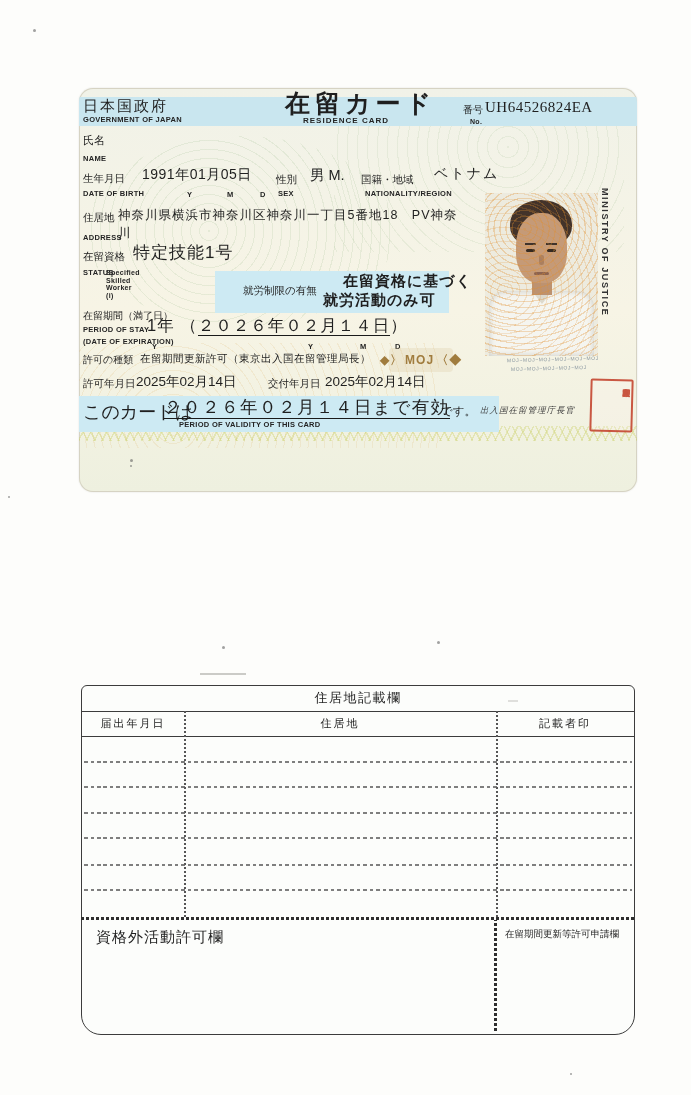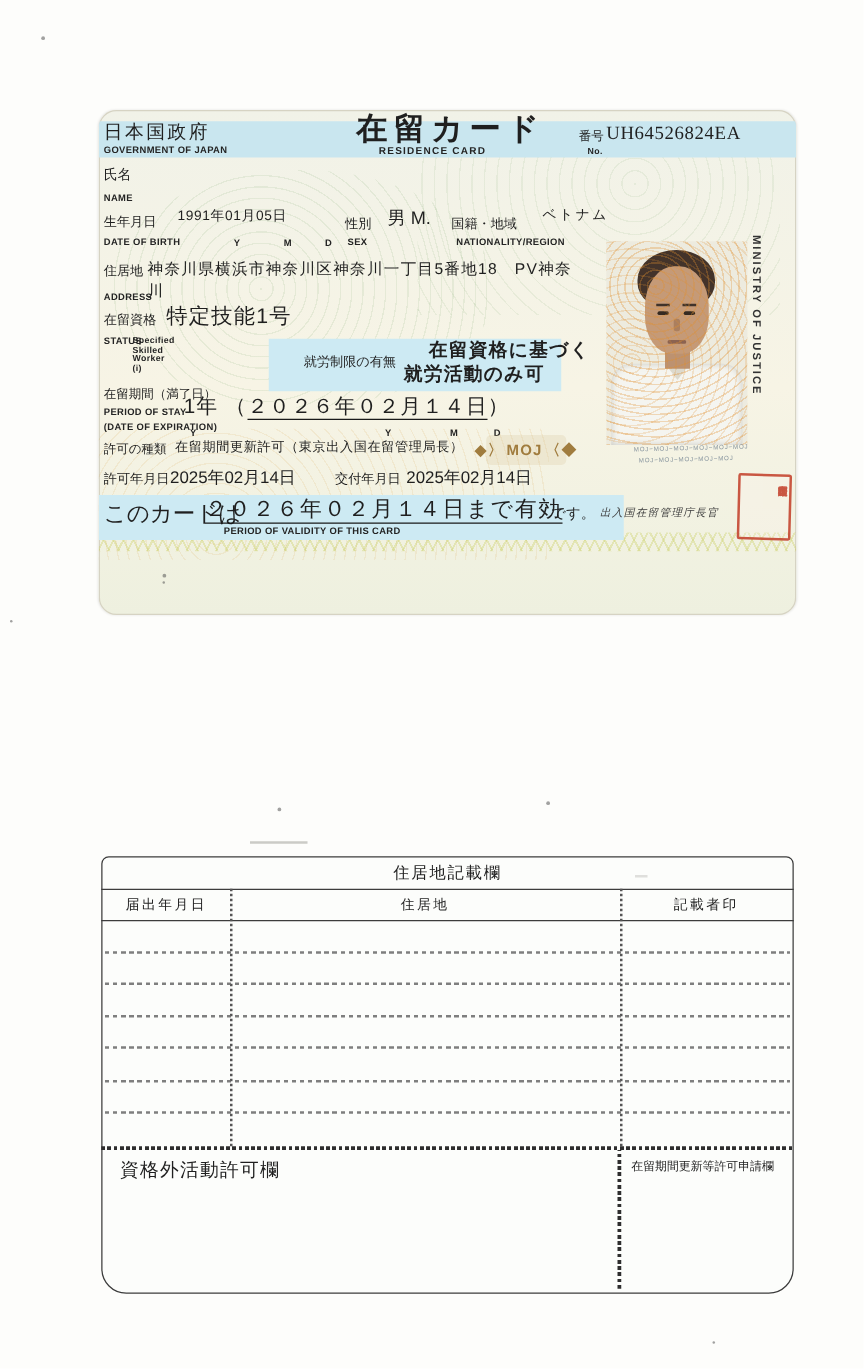--- a/index.html
+++ b/index.html
@@ -92,30 +92,30 @@
     <span class="t" style="left:206px;top:2px;font-size:25px;font-weight:bold;letter-spacing:5px;">在留カード</span>
     <span class="t en" style="left:224px;top:29px;font-size:8px;letter-spacing:1px;">RESIDENCE CARD</span>
     <span class="t" style="left:384px;top:16px;font-size:10px;">番号</span>
     <span class="t serif" style="left:406px;top:11px;font-size:15px;letter-spacing:.5px;">UH64526824EA</span>
     <span class="t en" style="left:391px;top:30px;font-size:7px;">No.</span>
 
     <span class="t" style="left:4px;top:46px;font-size:11px;">氏名</span>
     <span class="t en" style="left:4px;top:67px;font-size:7.5px;">NAME</span>
 
     <span class="t" style="left:4px;top:85px;font-size:10.5px;">生年月日</span>
-    <span class="t" style="left:63px;top:79px;font-size:11px;letter-spacing:.5px;">1991年01月05日</span>
+    <span class="t" style="left:63px;top:79px;font-size:14px;letter-spacing:.5px;">1991年01月05日</span>
     <span class="t en" style="left:4px;top:102px;font-size:7.5px;">DATE OF BIRTH</span>
     <span class="t en" style="left:108px;top:103px;font-size:7.5px;">Y</span>
     <span class="t en" style="left:148px;top:103px;font-size:7.5px;">M</span>
     <span class="t en" style="left:181px;top:103px;font-size:7.5px;">D</span>
     <span class="t" style="left:197px;top:86px;font-size:10.5px;">性別</span>
     <span class="t" style="left:231px;top:80px;font-size:14.5px;">男 M.</span>
     <span class="t en" style="left:199px;top:102px;font-size:7.5px;">SEX</span>
     <span class="t" style="left:282px;top:86px;font-size:10.5px;">国籍・地域</span>
-    <span class="t" style="left:355px;top:78px;font-size:11px;letter-spacing:2px;">ベトナム</span>
+    <span class="t" style="left:355px;top:78px;font-size:14px;letter-spacing:2px;">ベトナム</span>
     <span class="t en" style="left:266px;top:102px;font-size:7.5px;margin-left:20px;">NATIONALITY/REGION</span>
 
     <span class="t" style="left:4px;top:124px;font-size:10.5px;">住居地</span>
     <span class="t" style="left:39px;top:121px;font-size:12.5px;letter-spacing:1px;">神奈川県横浜市神奈川区神奈川一丁目5番地18　PV神奈</span>
     <span class="t en" style="left:4px;top:146px;font-size:7.5px;">ADDRESS</span>
     <span class="t" style="left:39px;top:139px;font-size:12.5px;">川</span>
 
     <span class="t" style="left:4px;top:163px;font-size:10.5px;">在留資格</span>
     <span class="t" style="left:54px;top:156px;font-size:17px;letter-spacing:1px;">特定技能1号</span>
     <span class="t en" style="left:4px;top:181px;font-size:7.5px;">STATUS</span>

